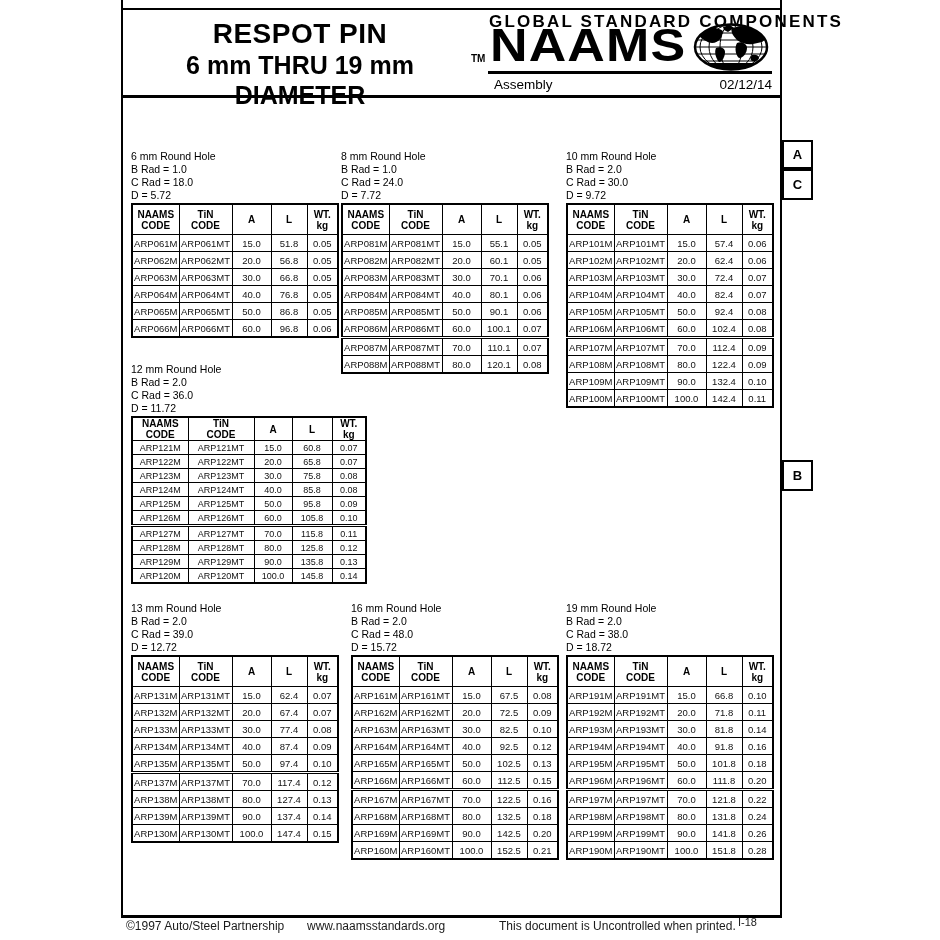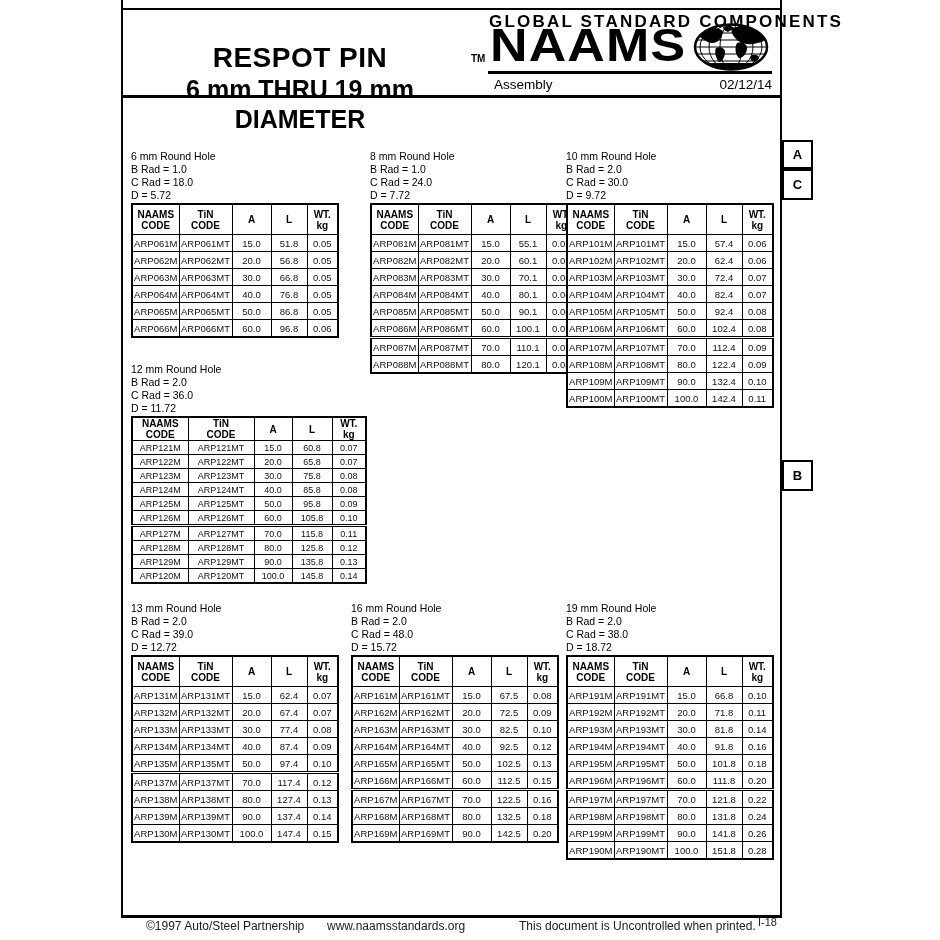--- a/index.html
+++ b/index.html
@@ -10,21 +10,21 @@
   }
   .line { position:absolute; background:#000; }
   .vline-left  { left:121px; top:0; width:2px; height:916px; }
   .vline-right { left:780px; top:0; width:2px; height:916px; }
   .hline-top    { left:121px; top:8px;  width:661px; height:2px; }
   .hline-header { left:121px; top:95px; width:661px; height:3px; }
   .hline-bottom { left:121px; top:915px; width:661px; height:3px; }
 
   
   .title-block { position:absolute; left:135px; top:18px; width:330px; text-align:center; font-weight:bold; }
-  .title-line1 { font-size:28px; line-height:32px; letter-spacing:0.5px;margin-top:24px; }
+  .title-line1 { font-size:28px; line-height:32px; letter-spacing:0.5px; }
   .title-line2 { font-size:25px; line-height:30px; }
   .brand-top {
     position:absolute; left:489px; top:12px; font-size:17px; font-weight:bold;
     letter-spacing:2.2px; white-space:nowrap;
   }
   .brand-tm { position:absolute; left:471px; top:53px; font-size:10px; font-weight:bold; }
   .brand-name {
     position:absolute; left:490px; top:22px; font-size:46px; font-weight:bold;
     line-height:46px; letter-spacing:1px; transform:scaleX(1.13); transform-origin:left center;
     white-space:nowrap;
@@ -40,38 +40,38 @@
     display:flex; align-items:center; justify-content:center;
     font-size:13px; font-weight:600;
   }
   .tab-a { left:782px; top:140px; height:25px; }
   .tab-c { left:782px; top:169px; height:27px; }
   .tab-b { left:782px; top:460px; height:27px; }
 
   
   .table-slot { position:absolute; }
   .slot0 { left:131px; top:150px; }
-  .slot1 { left:370px; top:150px; }
+  .slot1 { left:341px; top:150px; }
   .slot2 { left:566px; top:150px; }
   .slot3 { left:131px; top:363px; }
   .slot4 { left:131px; top:602px; }
   .slot5 { left:351px; top:602px; }
   .slot6 { left:566px; top:602px; }
   .caption { height:53px; font-size:10.5px; line-height:13px; }
   .spec-table { border-collapse:collapse; table-layout:fixed; background:#fff; border:2px solid #000; }
   .spec-table th, .spec-table td { border:1px solid #000; text-align:center; padding:0 1px; overflow:hidden; }
   .spec-table th { height:29px; font-size:10px; font-weight:bold; vertical-align:middle; }
   .spec-table th div { line-height:11px; }
   .spec-table td { height:16px; font-size:9.5px; font-weight:normal; color:#111; }
   .slot-compact .spec-table th { height:22px; }
   .slot-compact .spec-table td { height:13px; font-size:9px; }
   .spec-table tr.split td { border-top:3px double #000; }
 
   
-  .footer-item { position:absolute; font-size:12px; color:#1a1a1a; white-space:nowrap;margin-left:20px; }
+  .footer-item { position:absolute; font-size:12px; color:#1a1a1a; white-space:nowrap; }
   .f-copyright { left:126px; top:919px; }
   .f-website   { left:307px; top:919px; }
   .f-notice    { left:499px; top:919px; }
   .f-page      { left:738px; top:916px; width:36px; text-align:left; font-size:11px; }
 </style>
 </head>
 <body>
 
 <div class="page">
 
@@ -738,20 +738,27 @@
             <td>132.5</td>
             <td>0.18</td>
           </tr>
           <tr>
             <td>ARP169M</td>
             <td>ARP169MT</td>
             <td>90.0</td>
             <td>142.5</td>
             <td>0.20</td>
           </tr>
+          <tr>
+            <td>ARP160M</td>
+            <td>ARP160MT</td>
+            <td>100.0</td>
+            <td>152.5</td>
+            <td>0.21</td>
+          </tr>
         </tbody>
       </table>
     </div>
   <div class="table-slot slot6">
       <div class="caption">
         <div>19 mm Round Hole</div>
         <div>B Rad = 2.0</div>
         <div>C Rad = 38.0</div>
         <div>D = 18.72</div>
       </div>

